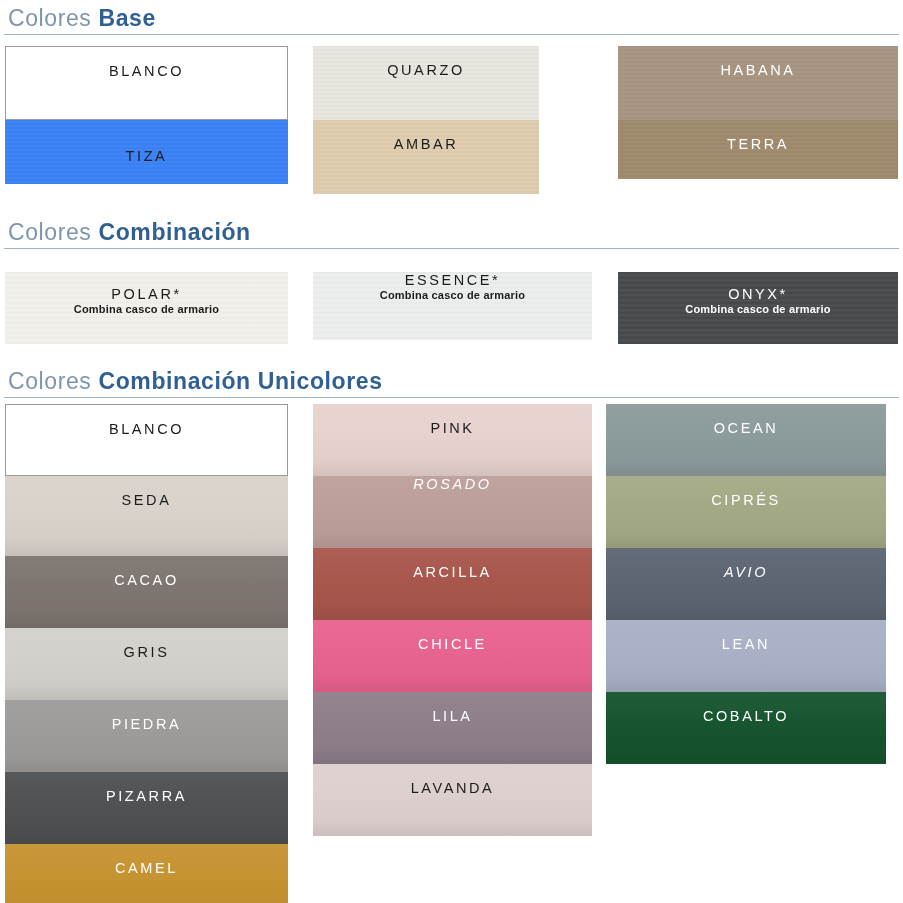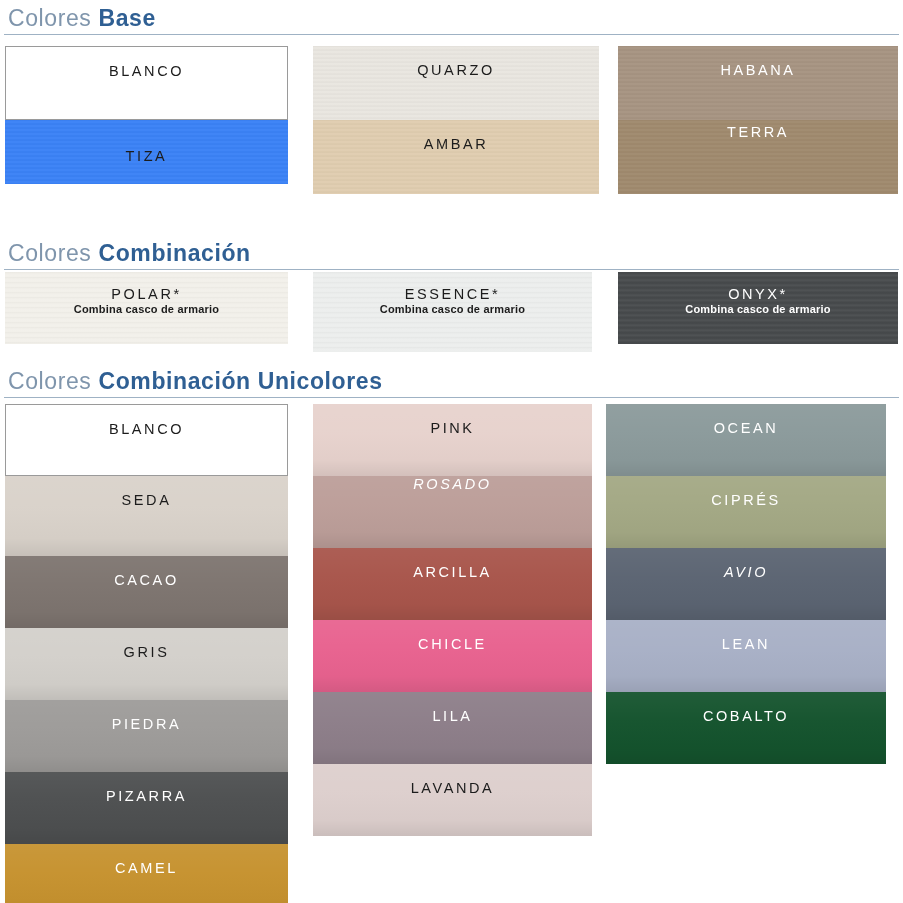--- a/index.html
+++ b/index.html
@@ -91,65 +91,65 @@
             <div class="label">BLANCO</div>
           </div>
         </div>
         <div class="swatch dark-text" style="height: 64px; background: #3b82f6; padding-top: 28px;">
           <div class="grain"></div>
           <div class="lbl-wrap">
             <div class="label">TIZA</div>
           </div>
         </div>
       </div>
-      <div class="col" style="left: 313px; width: 286px;">
+      <div class="col" style="left: 313px; width: 226px;">
         <div class="swatch dark-text" style="height: 74px; background: rgb(233, 230, 224); padding-top: 16px;">
           <div class="grain"></div>
           <div class="lbl-wrap">
             <div class="label">QUARZO</div>
           </div>
         </div>
         <div class="swatch dark-text" style="height: 74px; background: rgb(224, 205, 176); padding-top: 16px;">
           <div class="grain"></div>
           <div class="lbl-wrap">
             <div class="label">AMBAR</div>
           </div>
         </div>
       </div>
       <div class="col" style="left: 618px; width: 280px;">
         <div class="swatch light-text" style="height: 74px; background: rgb(167, 148, 130); padding-top: 16px;">
           <div class="grain"></div>
           <div class="lbl-wrap">
             <div class="label">HABANA</div>
           </div>
         </div>
-        <div class="swatch light-text" style="height: 74px; background: rgb(160, 138, 110); padding-top: 4px;">
+        <div class="swatch light-text" style="height: 59px; background: rgb(160, 138, 110); padding-top: 16px;">
           <div class="grain"></div>
           <div class="lbl-wrap">
             <div class="label">TERRA</div>
           </div>
         </div>
       </div>
     </div>
-    <div class="section-head" style="top: 240px;">
+    <div class="section-head" style="top: 219px;">
       <div class="head-text"><span class="head-light">Colores</span> <span class="head-bold">Combinación</span></div>
       <span class="head-rule" style="background: rgb(159, 178, 196);"></span>
     </div>
     <div class="swatch-row" style="top: 272px;">
       <div class="col" style="left: 5px; width: 283px;">
         <div class="swatch dark-text" style="height: 72px; background: rgb(242, 240, 234); padding-top: 14px;">
           <div class="grain soft"></div>
           <div class="lbl-wrap">
             <div class="label">POLAR*</div>
             <div class="sublabel">Combina casco de armario</div>
           </div>
         </div>
       </div>
       <div class="col" style="left: 313px; width: 279px;">
-        <div class="swatch dark-text" style="height: 80px; background: rgb(236, 238, 237); padding-top: 14px;">
+        <div class="swatch dark-text" style="height: 68px; background: rgb(236, 238, 237); ">
           <div class="grain soft"></div>
           <div class="lbl-wrap">
             <div class="label">ESSENCE*</div>
             <div class="sublabel">Combina casco de armario</div>
           </div>
         </div>
       </div>
       <div class="col" style="left: 618px; width: 280px;">
         <div class="swatch light-text" style="height: 72px; background: rgb(71, 74, 76); padding-top: 14px;">
           <div class="grain soft"></div>

